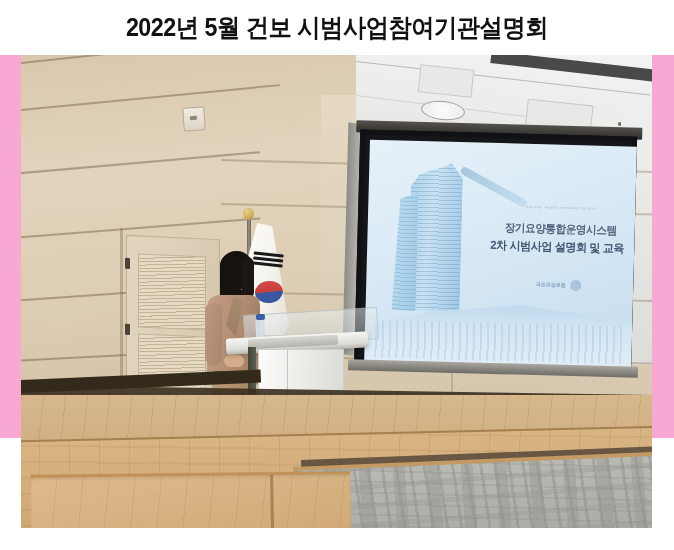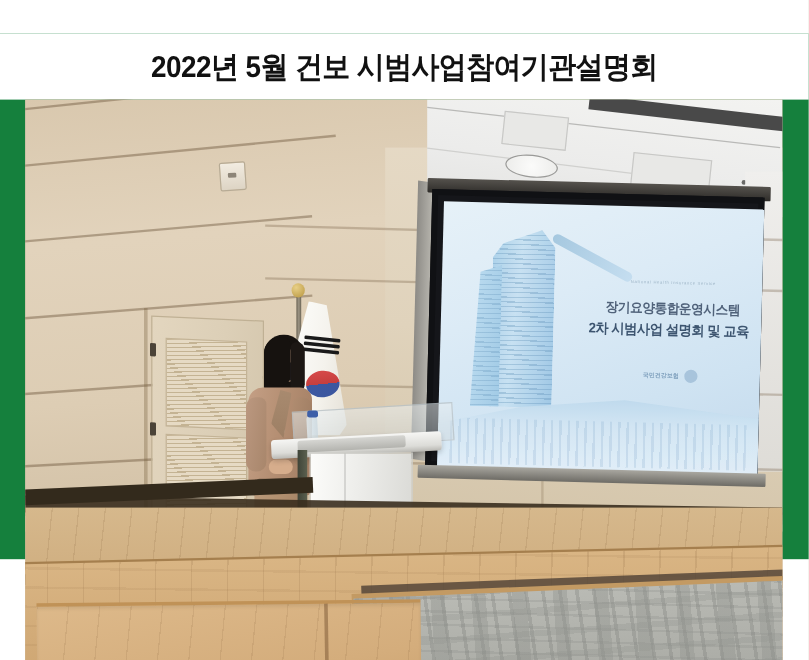--- a/index.html
+++ b/index.html
@@ -2,21 +2,21 @@
 <html><head>
 <meta charset="utf-8">
 <style>
   html,body{margin:0;padding:0;}
   body{
     width:674px;height:550px;
     background:#ffffff;
     font-family:"Liberation Sans", sans-serif;
     overflow:hidden;
   }
-  .page{position:relative;width:674px;height:438px;background:#15803d;margin-top:28px;}
+  .page{position:relative;width:674px;height:438px;background:#f9a8d4;}
 
   
   .title-bar{
     position:absolute;left:0;top:0;width:674px;height:55px;
     display:flex;align-items:center;justify-content:center;
     background:#ffffff;
   }
   .title-text{
     font-family:"Liberation Sans", sans-serif;
     font-size:25px;font-weight:bold;color:#111111;

